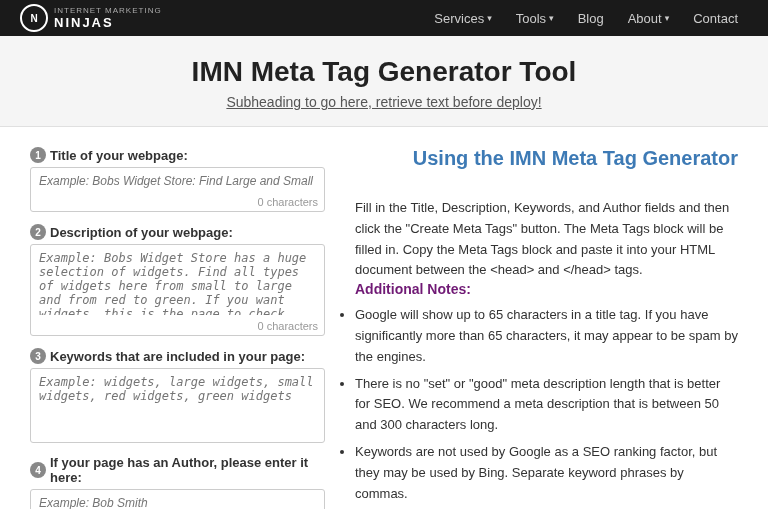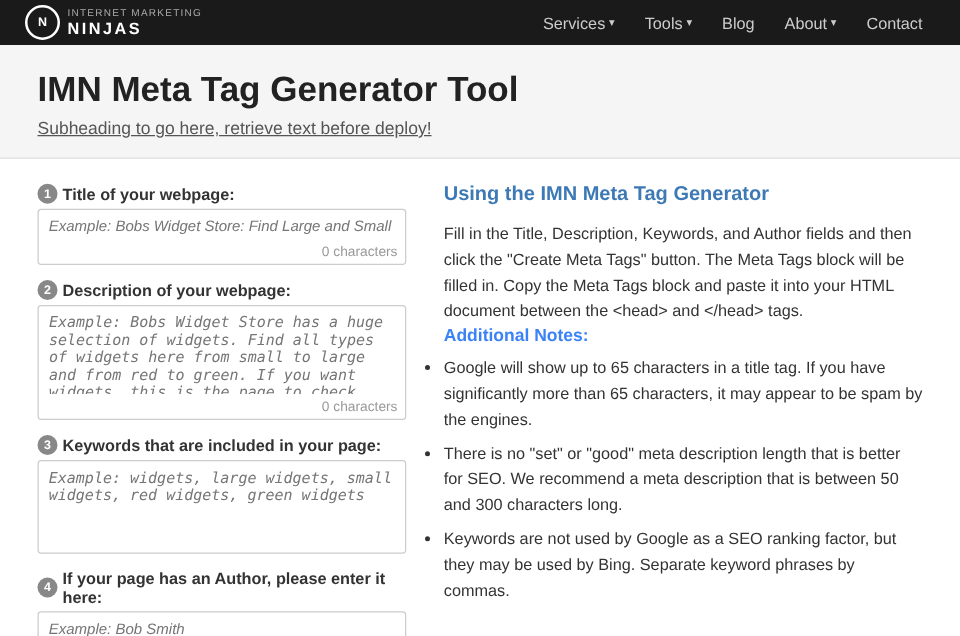--- a/index.html
+++ b/index.html
@@ -38,20 +38,21 @@
       gap: 3px;
       justify-content: flex-end;
     }
     .nav-link .arrow { font-size: 9px; }
 
     
     .hero {
       background: #f5f5f5;
       padding: 20px 30px 16px;
       border-bottom: 1px solid #e0e0e0;
+      text-align: center;
     }
     .hero h1 { font-size: 28px; font-weight: bold; color: #222; margin-bottom: 6px; }
     .hero p { font-size: 14px; color: #555; text-decoration: underline; }
 
     
     .main-container {
       display: flex;
       padding: 20px 30px;
       gap: 30px;
     }
@@ -105,35 +106,35 @@
       font-size: 11px;
       color: #999;
       padding: 2px 6px 3px;
     }
 
     
     .content-panel {
       flex: 1;
     }
     .content-panel h2 {
-      font-size: 16px;
+      font-size: 20px;
       color: #3d7ab5;
-      text-align: left;
-      margin-bottom: 12px;
+      text-align: right;
+      margin-bottom: 28px;
       font-weight: bold;
     }
     .content-panel p {
       font-size: 13px;
       color: #333;
       line-height: 1.6;
     }
     .content-panel h3 {
       font-size: 14px;
       font-weight: bold;
-      color: #3b82f6;
+      color: #701a75;
       margin-bottom: 8px;
     }
     .content-panel ul {
       margin-bottom: 12px;
     }
     .content-panel ul li {
       font-size: 13px;
       color: #333;
       line-height: 1.6;
       margin-bottom: 6px;

